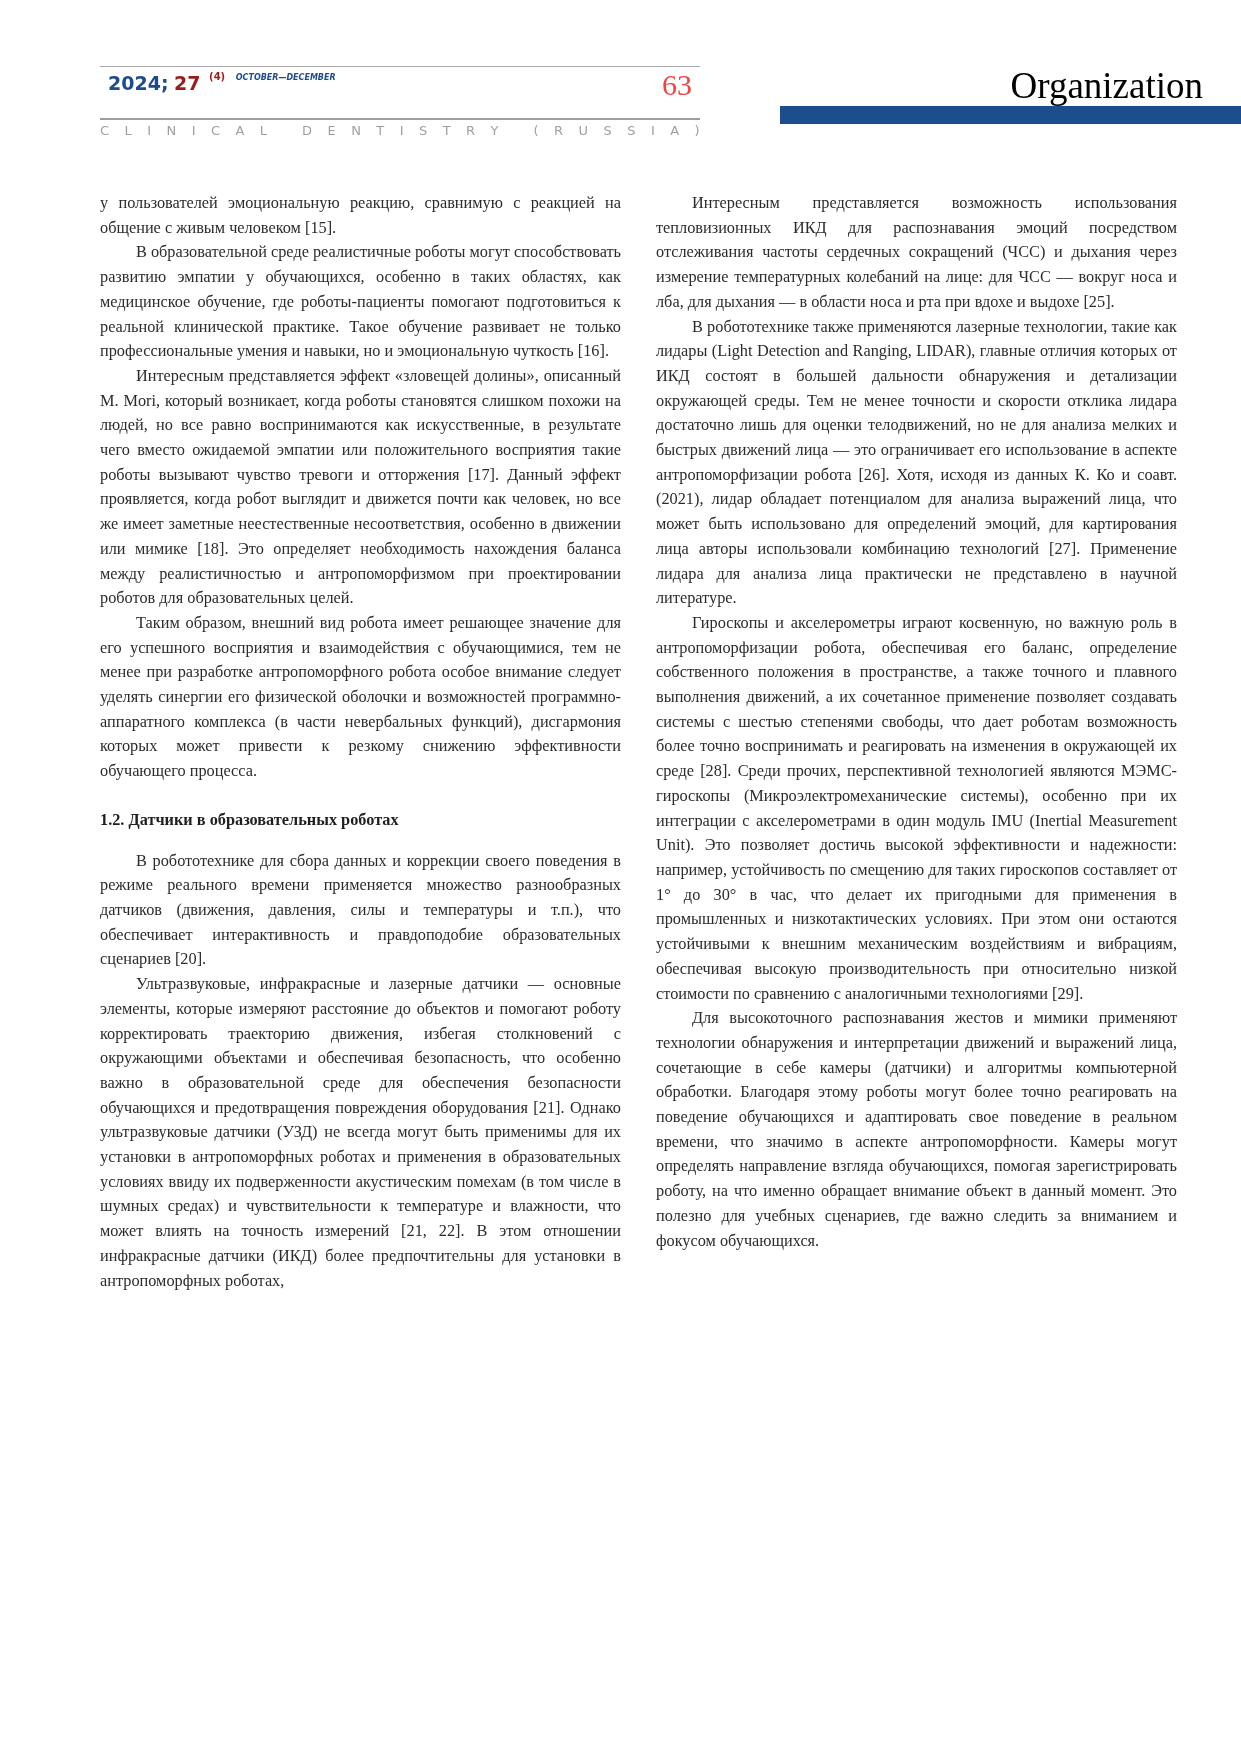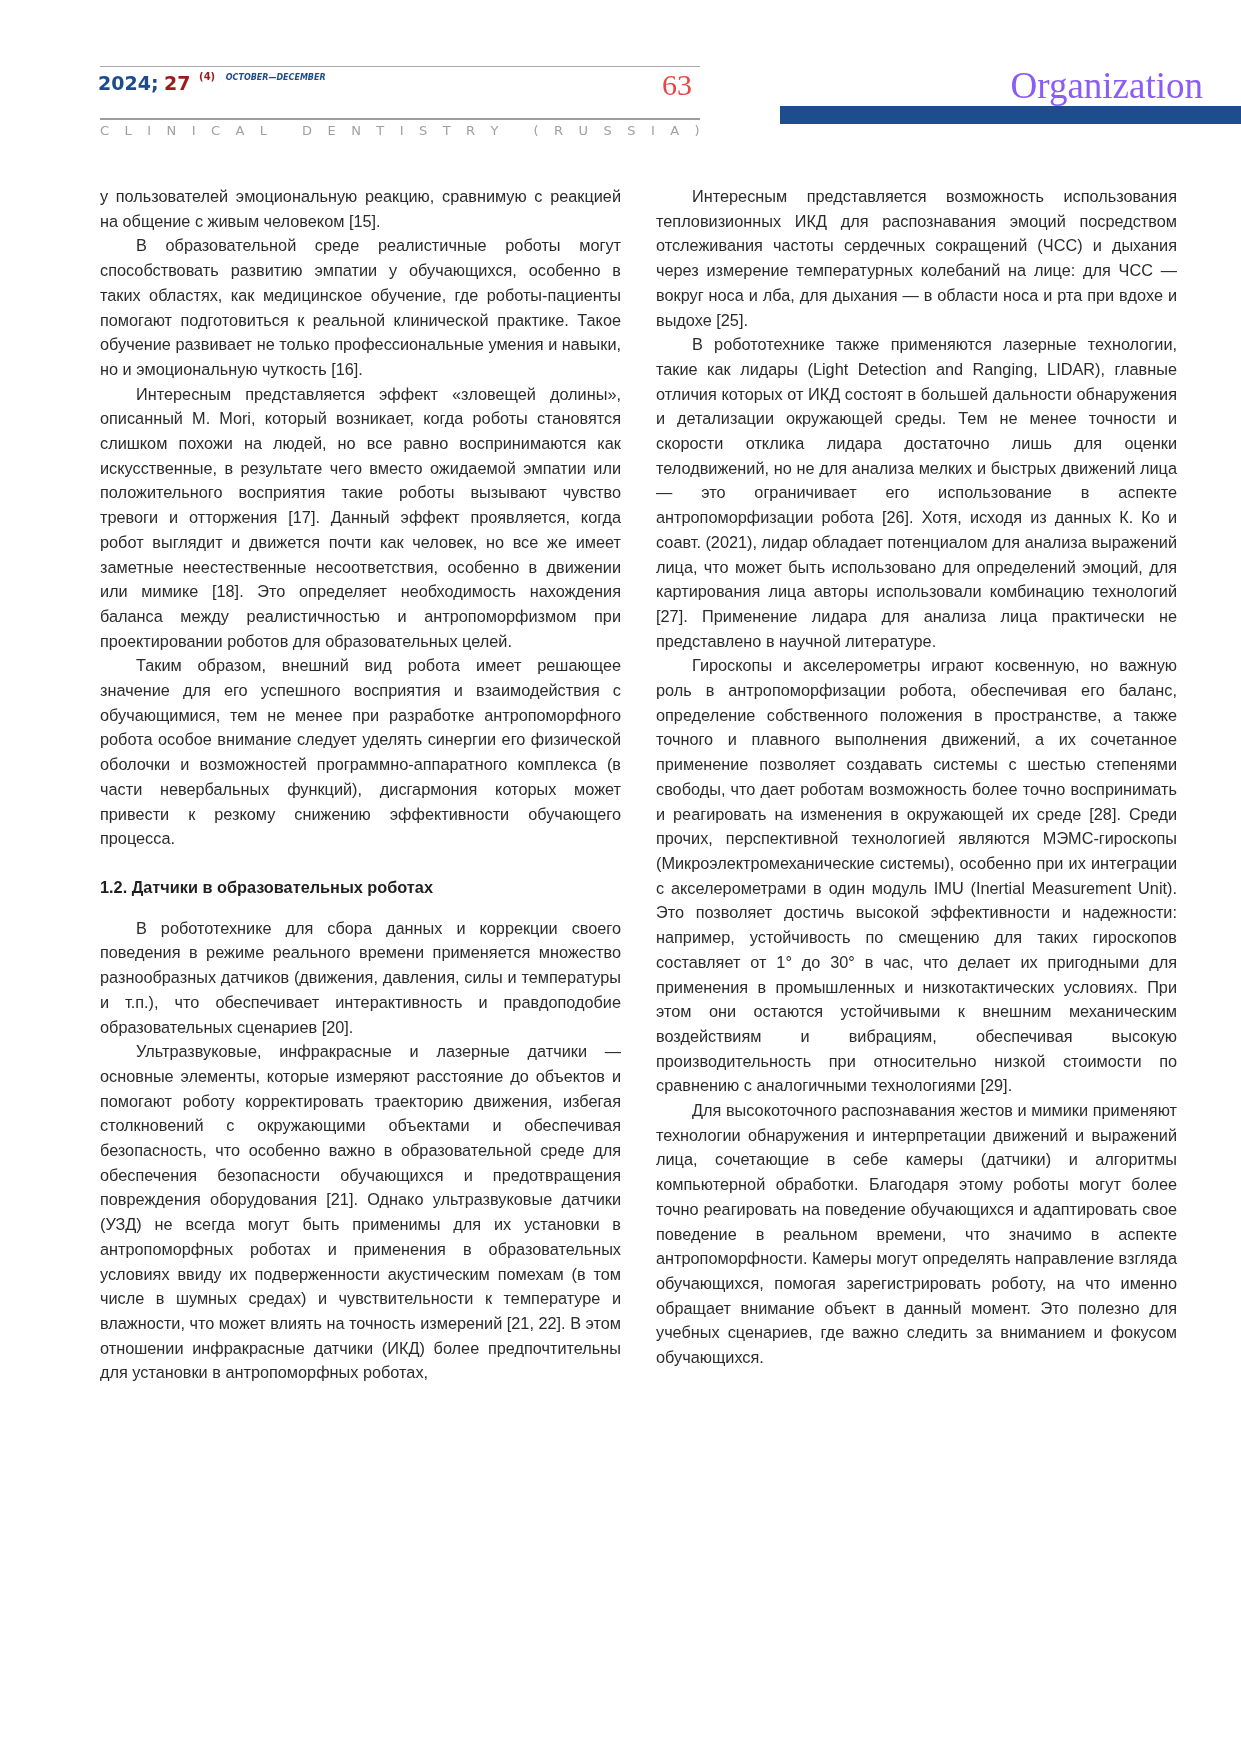--- a/index.html
+++ b/index.html
@@ -1,30 +1,30 @@
 <!DOCTYPE html>
 <html><head>
   <meta charset="utf-8">
   <style>
     html, body { margin: 0; padding: 0; background: #ffffff; }
     body { width: 1241px; height: 1754px; position: relative; overflow: hidden; color: #2a2a2a; }
     .rule { position: absolute; height: 1px; background: #a9a9a9; }
     .rule-top { left: 100px; top: 66px; width: 600px; }
     .rule-mid { left: 100px; top: 118px; width: 600px; height: 2px; background: #9e9e9e; }
-    .issue { position: absolute; left: 98px; top: 71px; font-family: "DejaVu Sans", sans-serif; font-weight: bold; white-space: nowrap; }
+    .issue { position: absolute; left: 108px; top: 71px; font-family: "DejaVu Sans", sans-serif; font-weight: bold; white-space: nowrap; }
     .issue .year { color: #1e4b8a; font-size: 19px; }
     .issue .vol { color: #9b1b1b; font-size: 19px; }
     .issue .num { color: #9b1b1b; font-size: 10px; vertical-align: 10px; margin-left: 3px; }
     .issue .months { color: #1e4b8a; font-size: 8px; font-style: italic; vertical-align: 10px; margin-left: 5px; }
     .page-num { position: absolute; left: 662px; top: 68px; font-family: "Liberation Serif", serif; font-size: 30px; color: #ef4444; }
     .journal { position: absolute; left: 100px; top: 123px; width: 600px; font-family: "DejaVu Sans", sans-serif; font-size: 13px; color: #a0a0a0; letter-spacing: 0; display: flex; justify-content: space-between; }
     .journal span { display: inline-block; }
-    .section-title { position: absolute; right: 38px; top: 64px; font-family: "Liberation Serif", serif; font-size: 37px; color: #8b5cf6; }
+    .section-title { position: absolute; right: 38px; top: 64px; font-family: "Liberation Serif", serif; font-size: 37px; color: #000000; }
     .section-bar { position: absolute; left: 780px; top: 106px; width: 461px; height: 18px; background: #1c4e8e; }
-    .col { position: absolute; top: 184px; width: 521px; font-family: Liberation Sans, sans-serif; font-size: 16.3px; line-height: 24.7px; color: #2b2b2b; text-align: justify; }
+    .col { position: absolute; top: 191px; width: 521px; font-family: Liberation Serif, serif; font-size: 16.3px; line-height: 24.7px; color: #2b2b2b; text-align: justify; }
     .col-left { left: 100px; }
     .col-right { left: 656px; }
     .col p { margin: 0; text-indent: 36px; hyphens: auto; }
     .col p.noindent { text-indent: 0; }
     .col h2 { margin: 24px 0 16px 0; font-size: 16.3px; line-height: 24.7px; font-weight: bold; color: #1f1f1f; }
   </style>
 </head>
 <body>
 
 <div>

